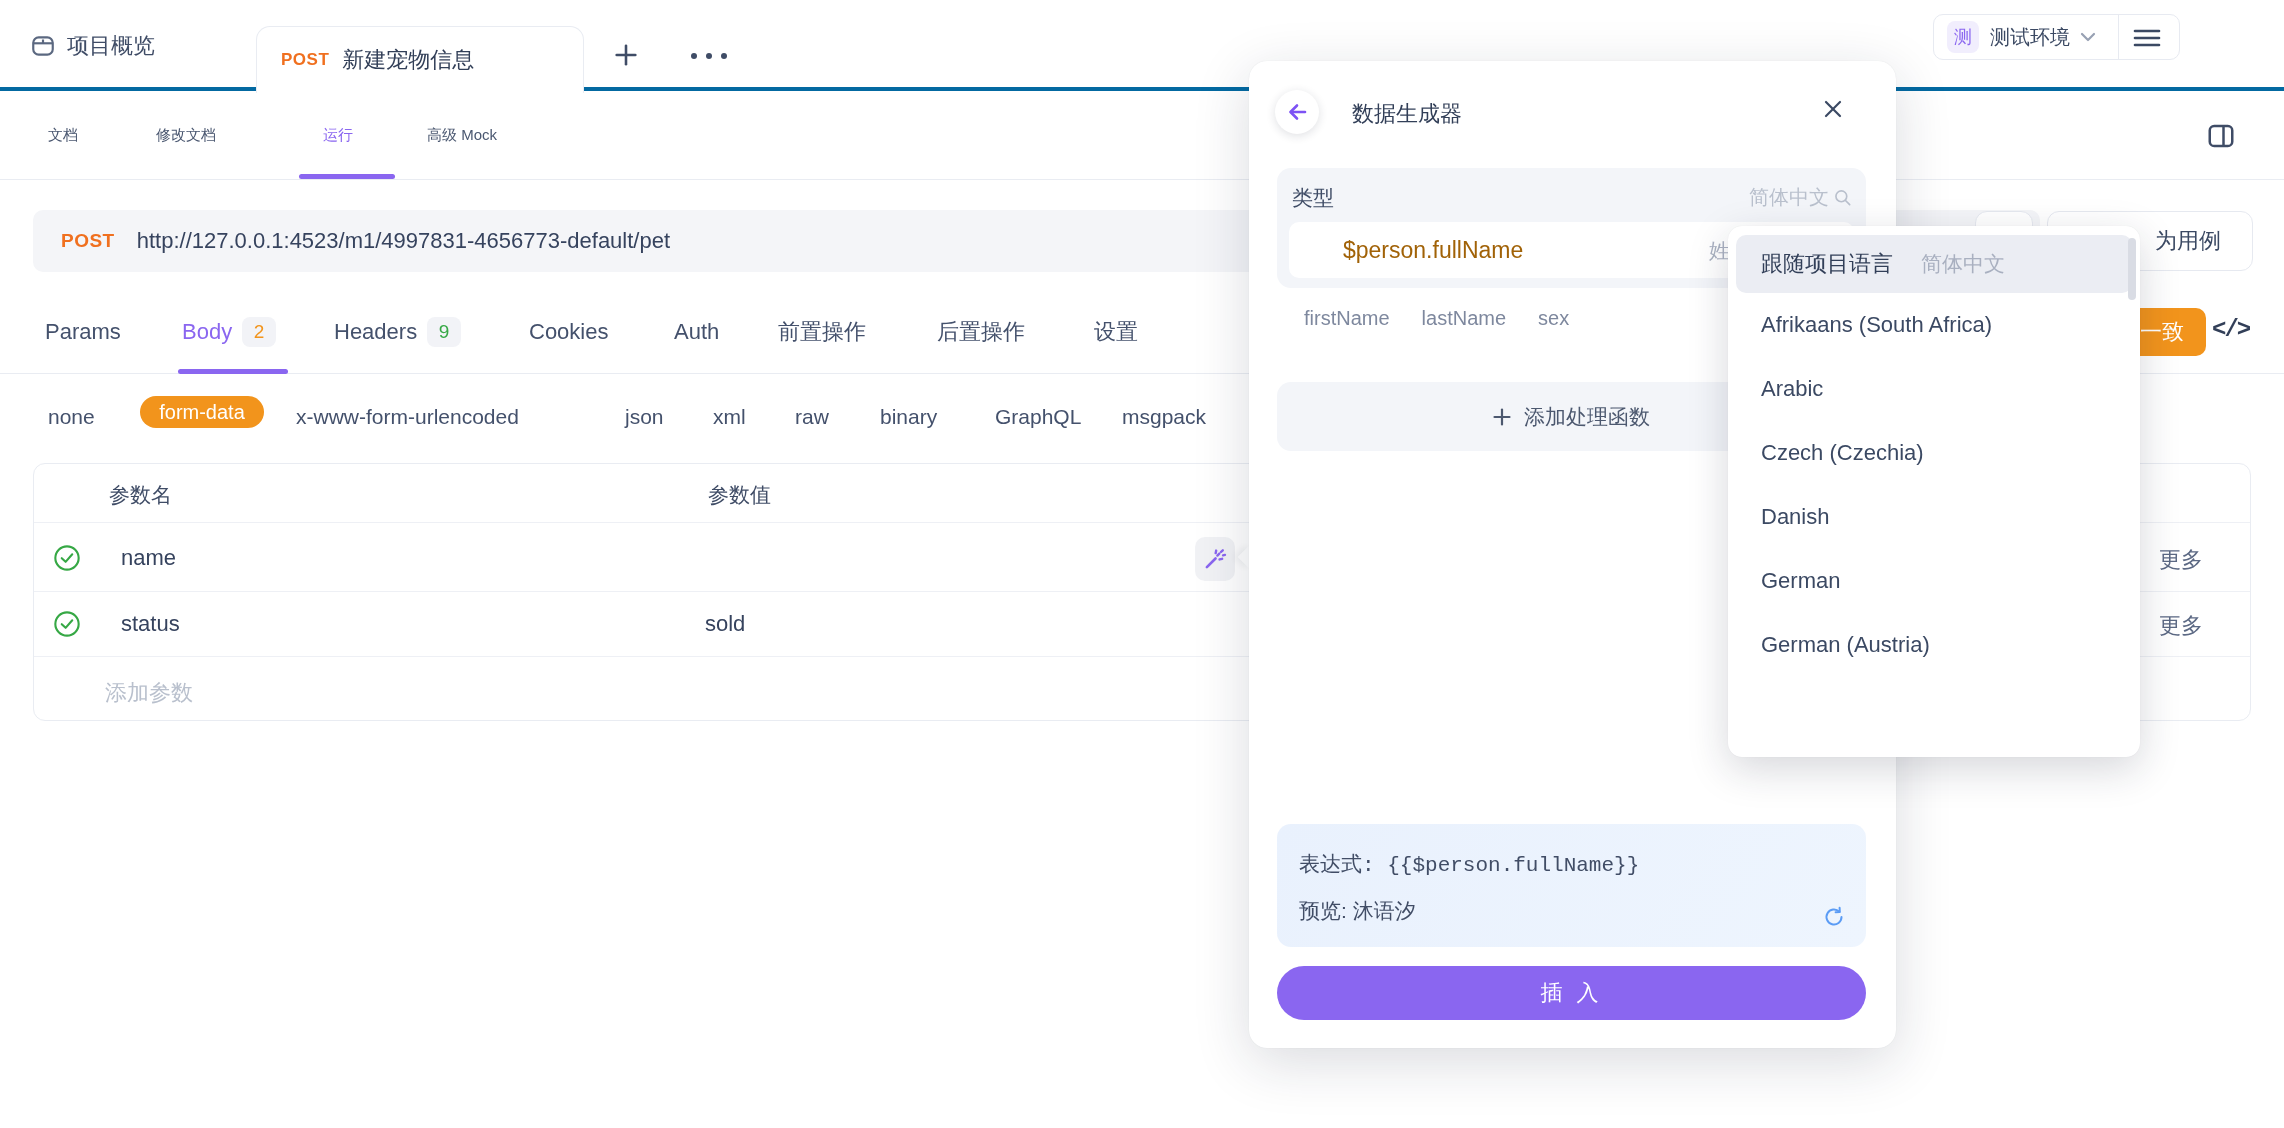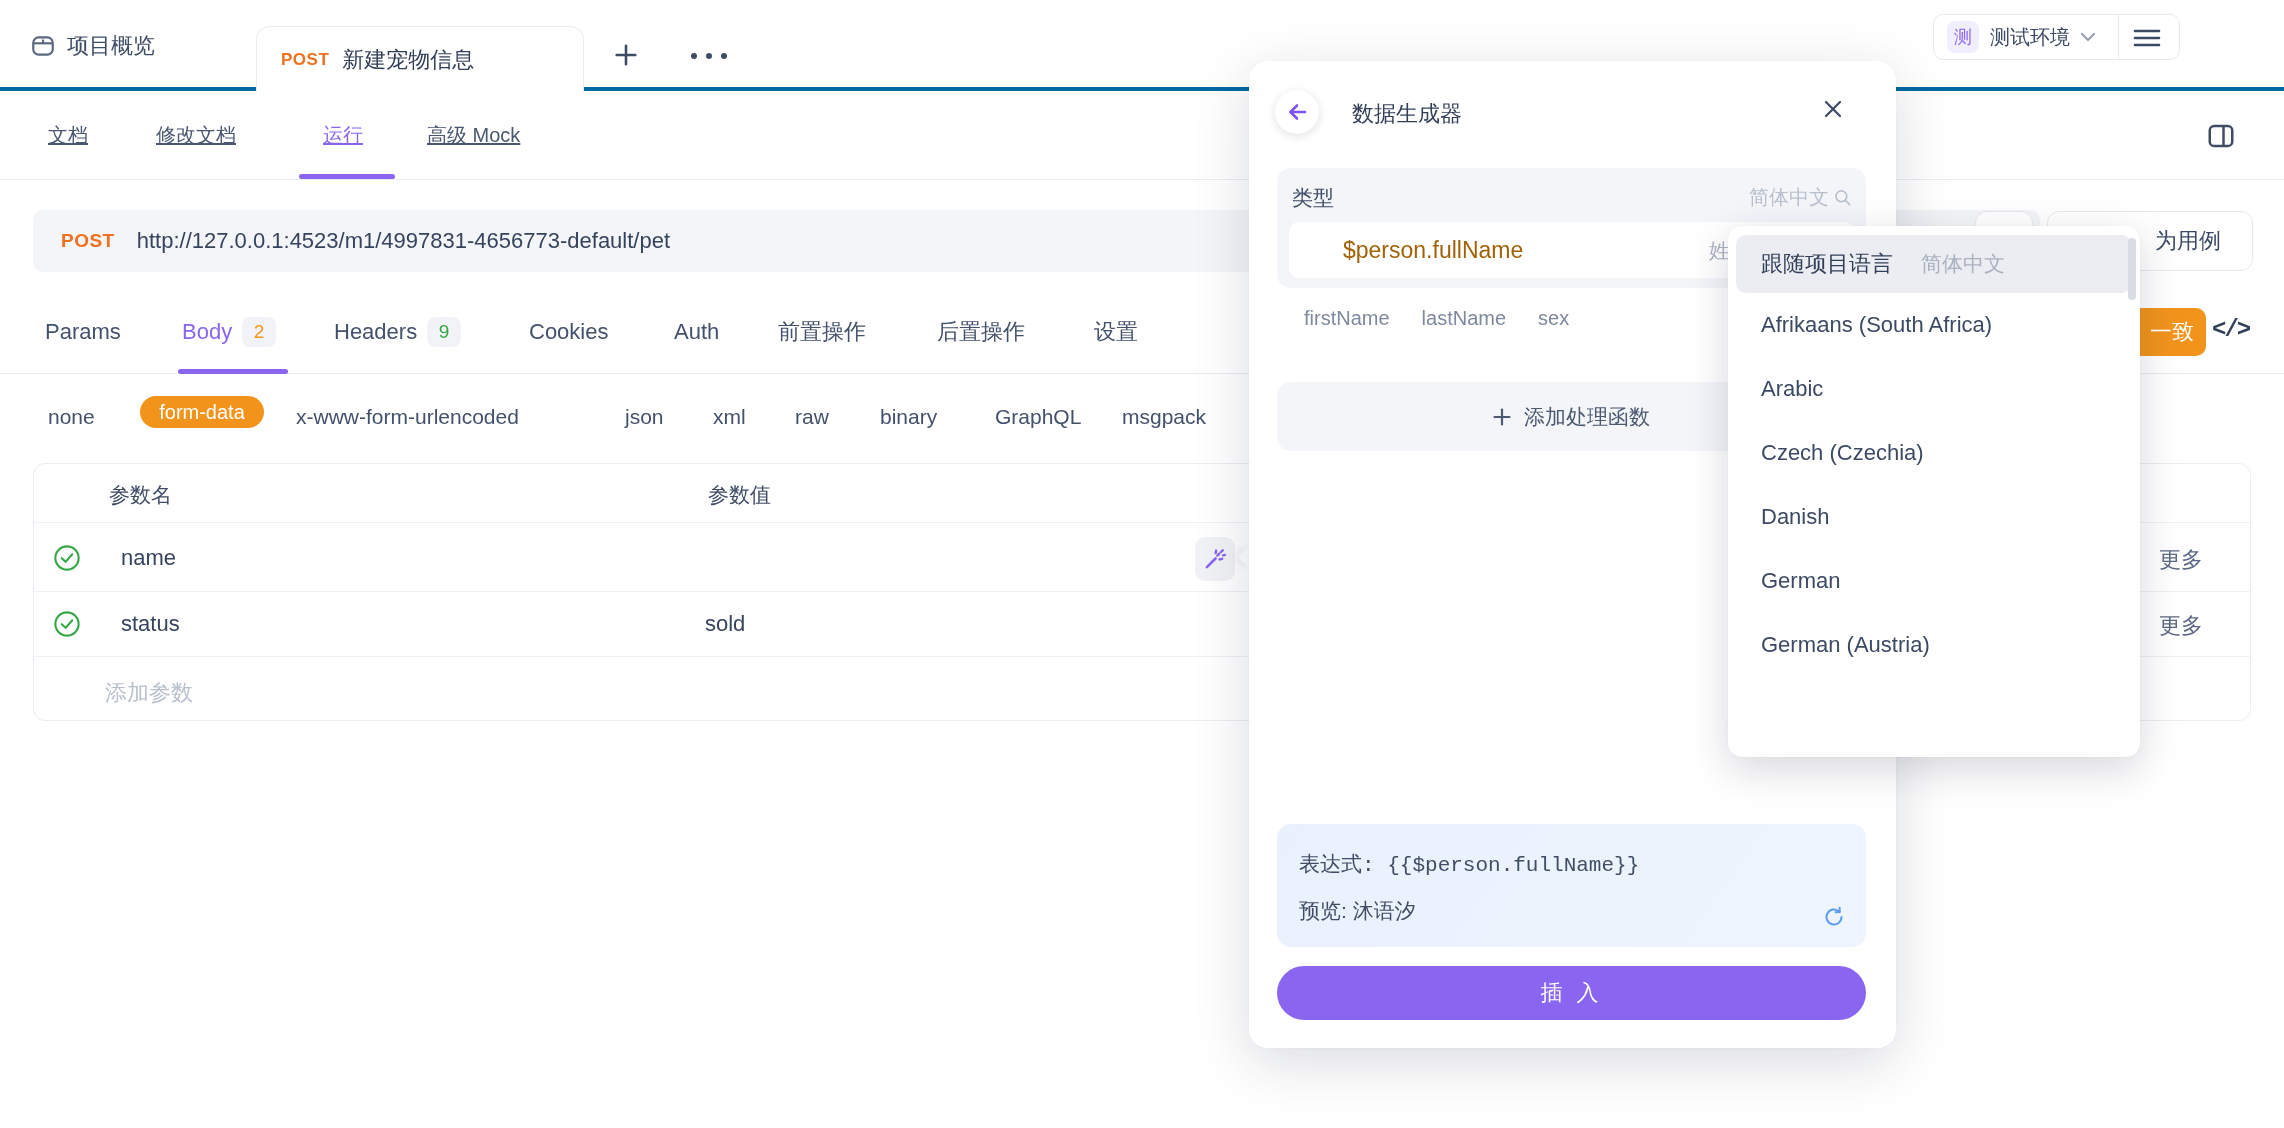--- a/index.html
+++ b/index.html
@@ -17,40 +17,40 @@
   .method-badge { color:#f0701f; font-weight:bold; font-size:17px; letter-spacing:.5px; }
   .active-tab .t { font-size:22px; color:#323f58; font-weight:500; }
   .icon-btn { cursor:pointer; }
   .env-pill { left:1933px; top:14px; width:247px; height:46px; border:1px solid #e7eaf1; border-radius:10px; }
   .env-badge { width:32px; height:32px; margin-left:13px; background:#f1eefd; color:#8a66f0; border-radius:8px; font-size:18px; display:flex; align-items:center; justify-content:center; }
   .env-name { font-size:20px; color:#3b4963; margin-left:11px; }
   .env-div { position:absolute; left:184px; top:0; width:1px; height:44px; background:#e7eaf1; }
 
   
   #navrow { left:0; top:91px; width:2284px; height:89px; background:#fff; border-bottom:1px solid #e9ecf2; }
-  .nav-tab { position:absolute; top:0; height:88px; display:flex; align-items:center; font-size:20px; color:#4a5770; cursor:pointer;text-decoration:underline; }
+  .nav-tab { position:absolute; top:0; height:88px; display:flex; align-items:center; font-size:15px; color:#4a5770; cursor:pointer; }
   .nav-tab.on { color:#8a66f0; font-weight:500; }
   .nav-underline { left:299px; top:174px; width:96px; height:5px; border-radius:3px; background:#8a66f0; }
 
   
   .url-bar { left:33px; top:210px; width:2007px; height:62px; background:#f4f5f8; border-radius:10px; padding-left:28px; gap:22px; }
   .url-method { color:#f0701f; font-weight:bold; font-size:19px; letter-spacing:.5px; }
   .url-text { font-size:22px; color:#36435e; }
   .frag-btn { left:1975px; top:211px; width:58px; height:60px; border:1px solid #e6e9f0; border-radius:12px; background:#fff; display:flex; align-items:center; justify-content:center; }
   .ring { width:18px; height:18px; border:2px solid #8d97ab; border-radius:50%; }
   .case-btn { left:2047px; top:211px; width:206px; height:60px; border:1px solid #e6e9f0; border-radius:12px; background:#fff; font-size:22px; color:#3b4963; display:flex; align-items:center; justify-content:flex-end; padding-right:31px; }
 
   
   #secrow { left:0; top:290px; width:2284px; height:84px; border-bottom:1px solid #e9ecf2; background:#fff; }
   .sec-tab { position:absolute; top:0; height:83px; display:flex; align-items:center; gap:10px; font-size:22px; color:#44516c; cursor:pointer; }
   .sec-tab.on { color:#8a66f0; font-weight:500; }
   .badge { height:30px; min-width:34px; padding:0 8px; background:#f2f3f7; border-radius:8px; font-size:19px; display:flex; align-items:center; justify-content:center; }
   .badge.or { color:#f2941c; } .badge.gr { color:#36a845; }
   .sec-underline { left:178px; top:369px; width:110px; height:5px; border-radius:3px; background:#8a66f0; }
-  .consist-btn { left:2086px; top:308px; width:120px; height:48px; background:#f2941c; border-radius:10px; color:#fff; font-size:22px; display:flex; align-items:center; justify-content:flex-end; padding-right:12px; z-index:1; }
+  .consist-btn { left:2086px; top:308px; width:120px; height:48px; background:#f2941c; border-radius:10px; color:#fff; font-size:22px; display:flex; align-items:center; justify-content:flex-end; padding-right:22px; z-index:1; }
   .code-ic { left:2212px; top:316px; font-size:24px; font-weight:bold; color:#323f58; font-family:"Liberation Mono","DejaVu Sans Mono",monospace; letter-spacing:-2px; }
 
   
   .bt { position:absolute; top:394px; height:46px; display:flex; align-items:center; font-size:21px; color:#44516c; cursor:pointer; }
   .bt-pill { left:140px; top:396px; width:124px; height:32px; background:#f2941c; border-radius:21px; color:#fff; font-size:20px; display:flex; align-items:center; justify-content:center; cursor:pointer; }
 
   
   .ptable { left:33px; top:463px; width:2218px; height:258px; border:1px solid #e9ecf2; border-radius:12px; background:#fff; }
   .th { position:absolute; font-size:21px; font-weight:500; color:#3f4c66; }
   .trow-line { position:absolute; left:0; width:2216px; height:1px; background:#eef0f5; }

